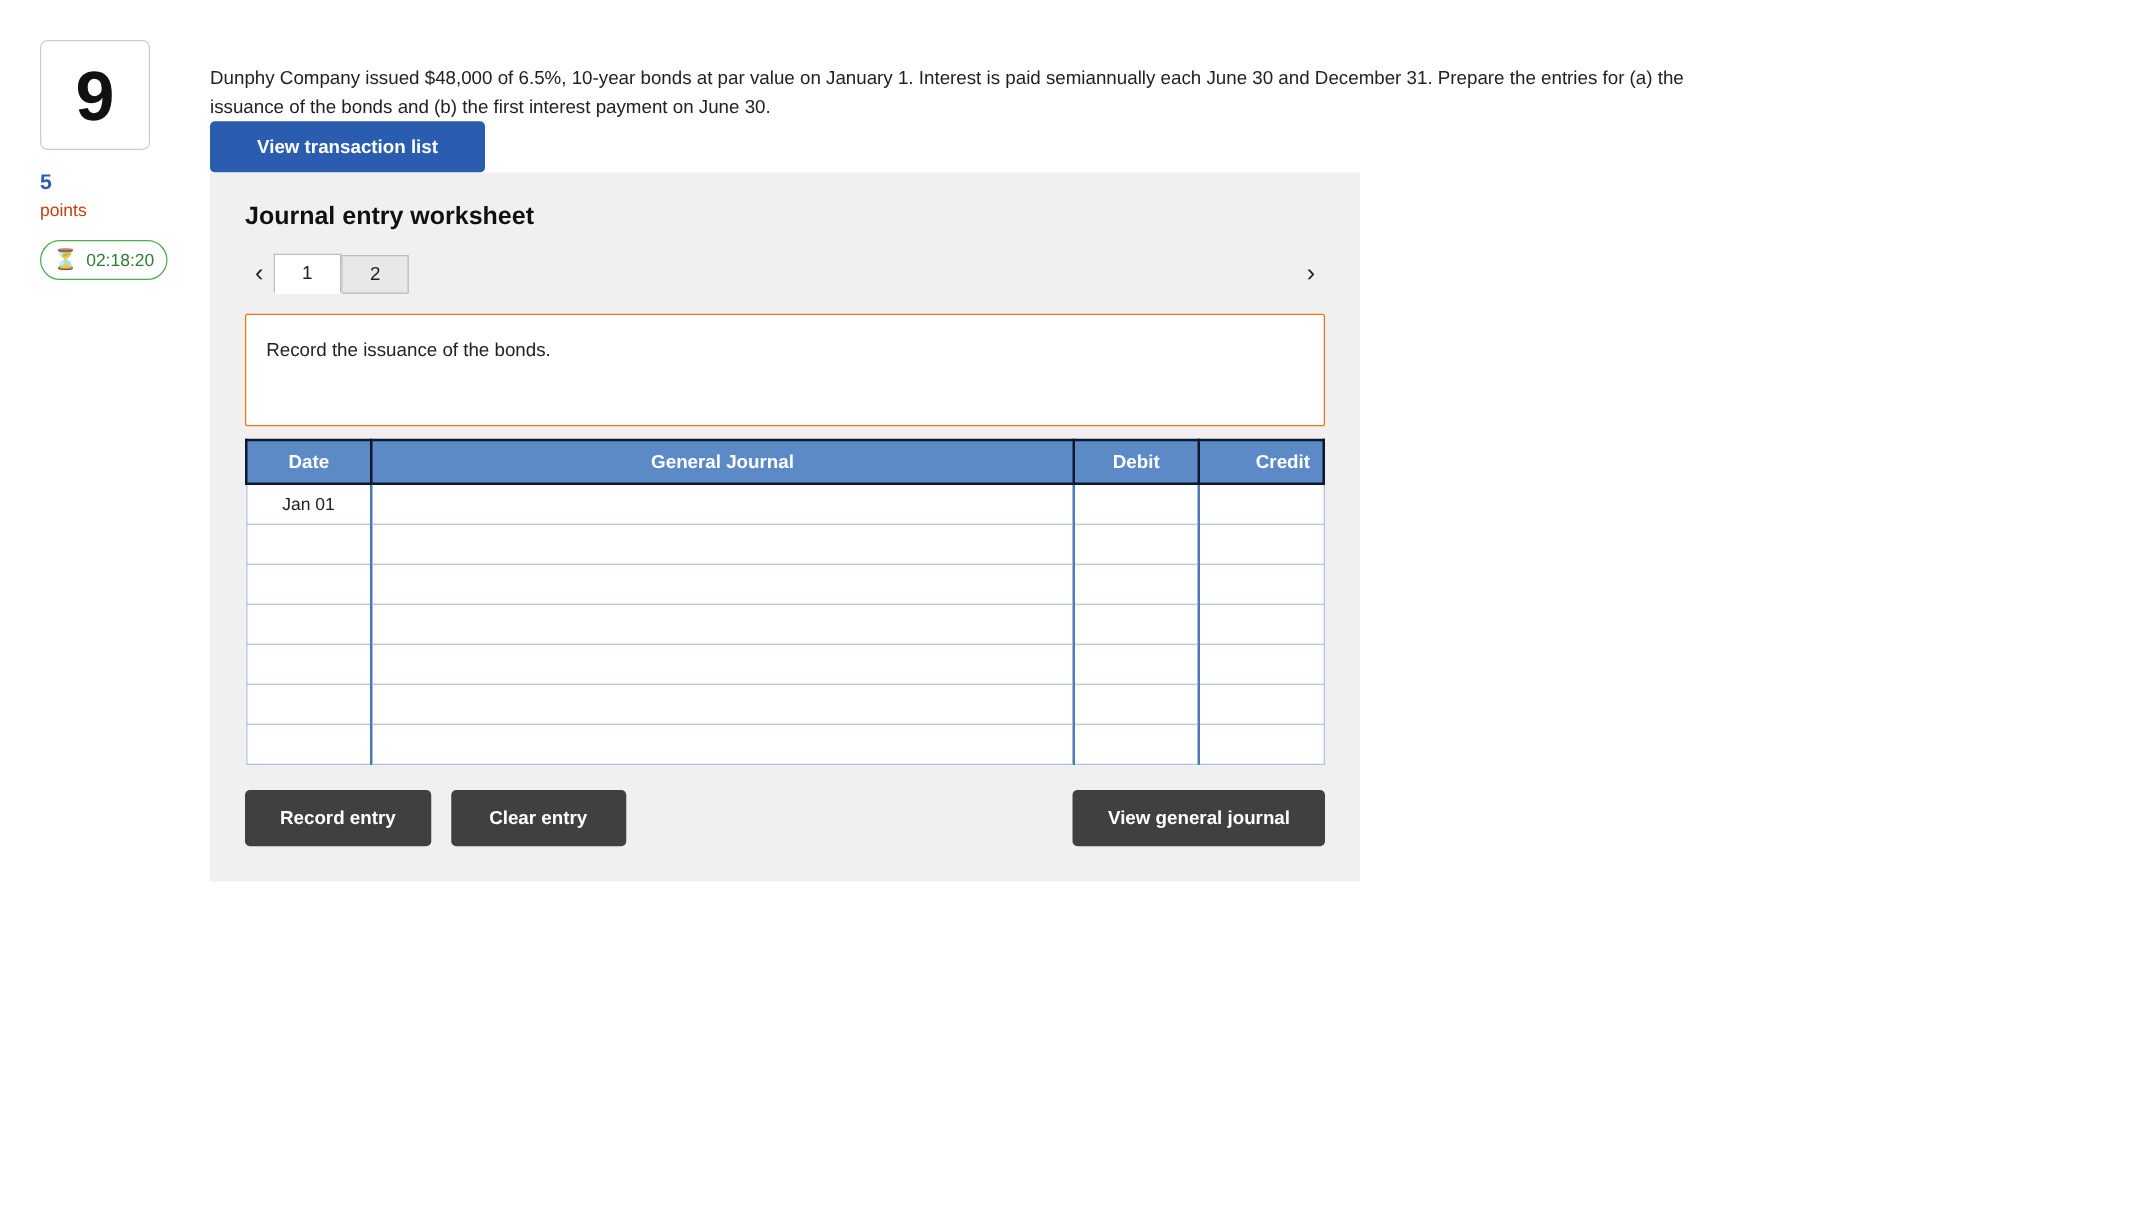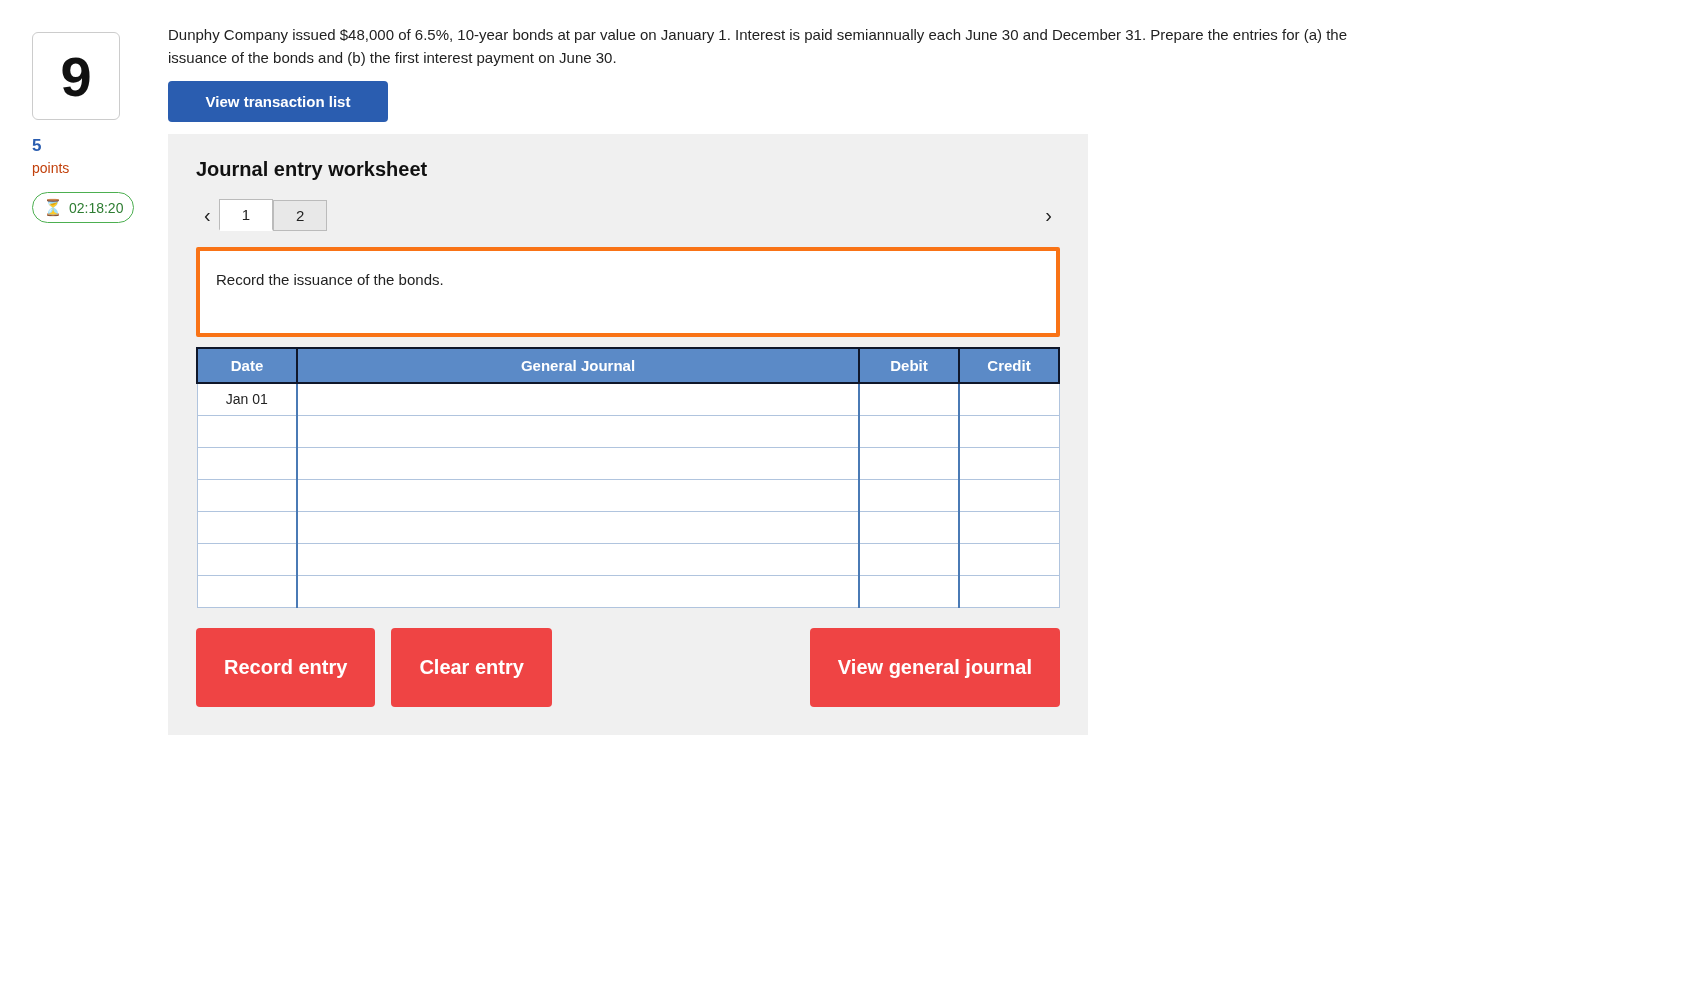--- a/index.html
+++ b/index.html
@@ -63,22 +63,23 @@
       font-size: 14px;
       font-weight: 500;
     }
     .timer-icon {
       font-size: 16px;
     }
     .main-content {
       flex: 1;
       display: flex;
       flex-direction: column;
-      gap: 12px;
+      gap: 0;
       padding-left: 16px;
+      margin-top: 28px;
     }
     .problem-text {
       font-size: 15px;
       color: #222;
       line-height: 1.5;
       max-width: 1200px;
     }
     .view-transaction-btn {
       background: #2a5db0;
       color: #fff;
@@ -128,21 +129,21 @@
       background: #fff;
       border-bottom: 2px solid #fff;
       font-weight: normal;
       z-index: 1;
     }
     .tab-item:not(.active) {
       background: #e8e8e8;
     }
     .instruction-box {
       background: #fff;
-      border: 4px solid #f97316;
+      border: 1px solid #f97316;
       border-radius: 2px;
       padding: 20px 16px;
       margin-bottom: 10px;
       min-height: 90px;
       font-size: 15px;
       color: #222;
     }
     .note-text {
       color: #c0392b;
       font-size: 14px;
@@ -158,21 +159,21 @@
       color: #fff;
       font-weight: bold;
       padding: 8px 10px;
       text-align: center;
       border: 2px solid #0f172a;
       font-size: 15px;
     }
     .journal-table thead tr th.col-date { width: 100px; }
     .journal-table thead tr th.col-journal { }
     .journal-table thead tr th.col-debit { width: 100px; }
-    .journal-table thead tr th.col-credit { width: 100px; }
+    .journal-table thead tr th.col-credit { width: 100px; text-align: right; }
     .journal-table tbody tr td {
       border: 1px solid #b0c4de;
       padding: 0;
       height: 32px;
       background: #fff;
     }
     .journal-table tbody tr td.date-cell {
       text-align: center;
       font-size: 14px;
       padding: 4px 20px;
@@ -200,26 +201,26 @@
       padding: 4px 6px;
       font-size: 14px;
       background: transparent;
     }
     .buttons-row {
       display: flex;
       gap: 16px;
       align-items: center;
     }
     .btn-action {
-      background: #ef4444;
+      background: #404040;
       color: #fff;
       border: none;
       border-radius: 4px;
-      padding: 28px 28px;
-      font-size: 20px;
+      padding: 14px 28px;
+      font-size: 15px;
       font-weight: bold;
       cursor: pointer;
       min-width: 140px;
     }
     .btn-spacer {
       flex: 1;
     }
   </style>
 </head>
 <body>

